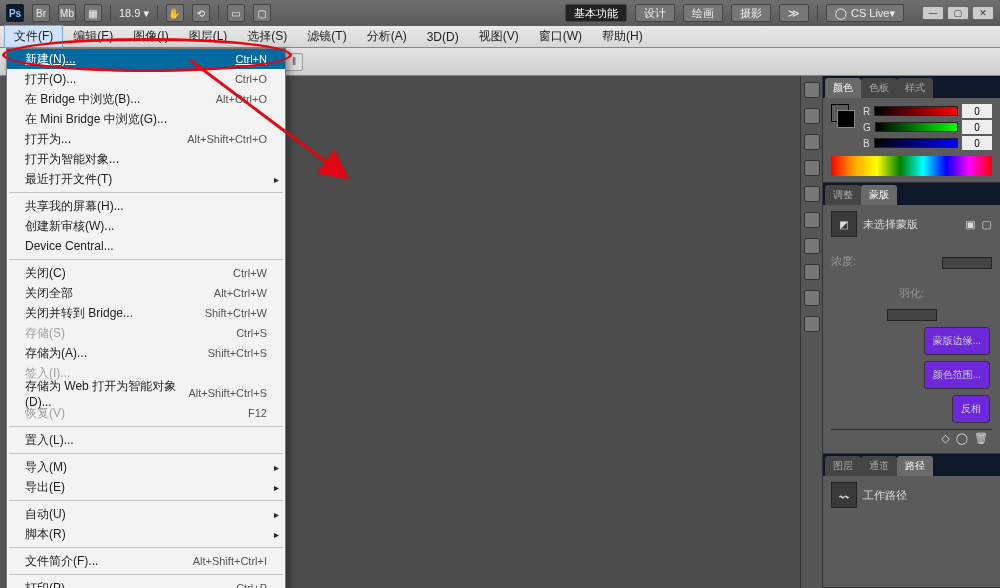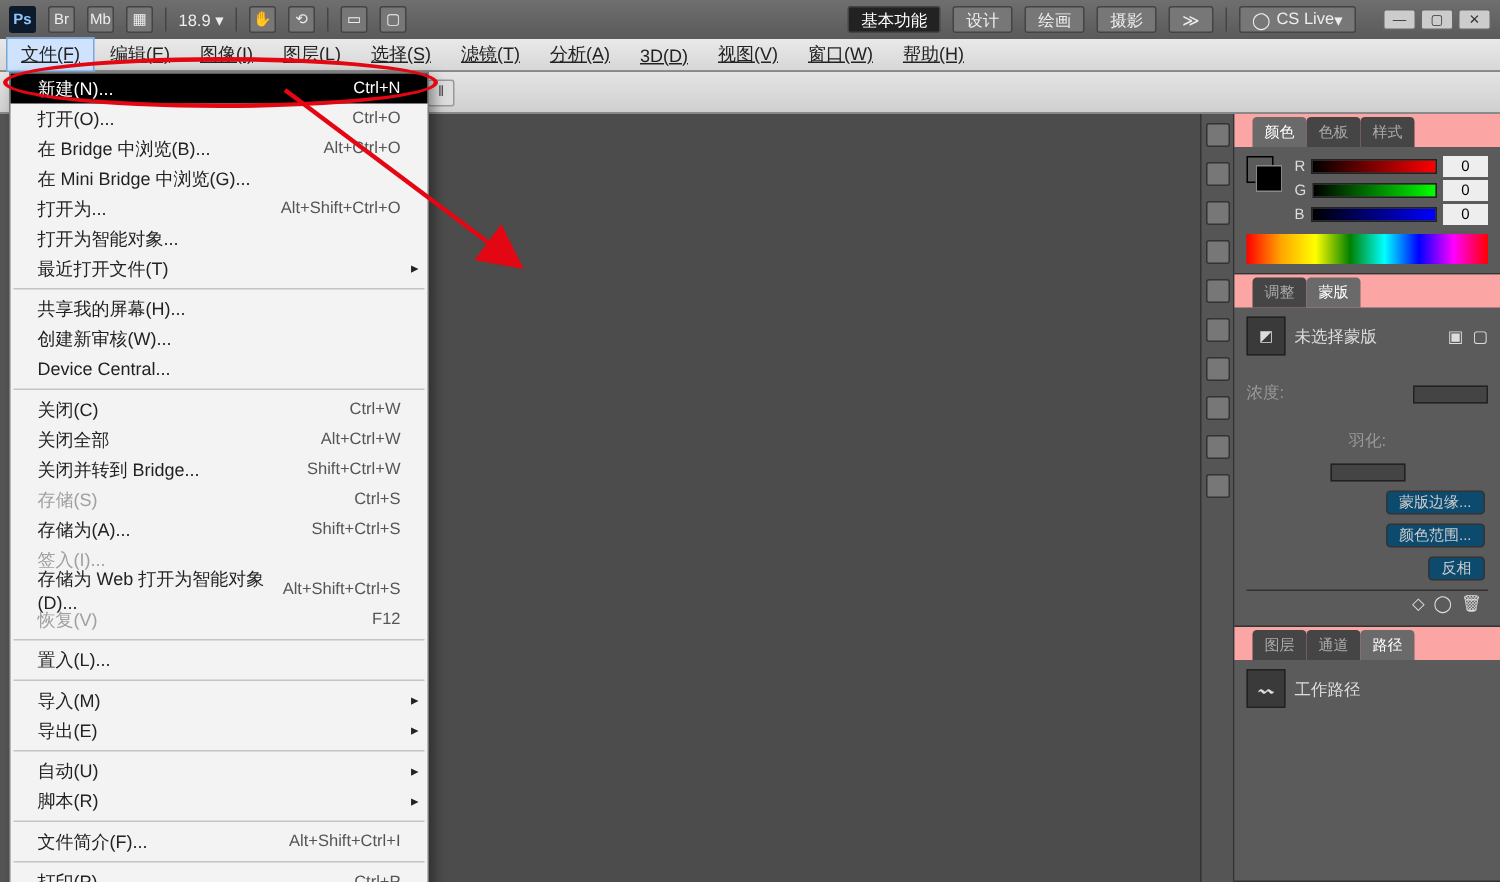--- a/index.html
+++ b/index.html
@@ -7,50 +7,50 @@
   .titlebar { height: 26px; background: linear-gradient(#6f6f6f,#5a5a5a); display: flex; align-items: center; padding: 0 6px; gap: 8px; color: #ddd; }
   .ps-logo { width: 18px; height: 18px; background: #0c1a2b; color:#8fc7ff; font-weight:bold; font-size:10px; display:flex; align-items:center; justify-content:center; border-radius:2px; }
   .tb-ico { width:18px; height:18px; background:#777; border:1px solid #444; border-radius:2px; display:flex; align-items:center; justify-content:center; font-size:10px; color:#eee;}
   .tb-sep { width:1px; height:16px; background:#444; }
   .zoom { color:#eee; font-size:11px; }
   .spacer { flex:1; }
   .tb-btn { height:18px; padding:0 8px; background:#777; border:1px solid #444; border-radius:2px; color:#eee; font-size:11px; display:flex; align-items:center; }
   .tb-btn.black { background:#222; color:#fff; }
   .win-btns { display:flex; gap:3px; margin-left:10px; }
   .win-btn { width:22px; height:14px; background:#ccc; border:1px solid #666; border-radius:2px; font-size:9px; display:flex;align-items:center;justify-content:center; color:#333;}
-  .menubar { height:22px; background:linear-gradient(#e9e9e9,#d7d7d7); border-bottom:1px solid #888; display:flex; align-items:center; padding:0 4px; gap:0; font-size:12px; color:#222;text-decoration:underline;}
+  .menubar { height:22px; background:linear-gradient(#e9e9e9,#d7d7d7); border-bottom:1px solid #888; display:flex; align-items:center; padding:0 4px; gap:0; font-size:12px; color:#222;}
   .menubar .mi { padding:3px 10px; cursor:default; }
   .menubar .mi.active { background:#cfe3ff; border:1px solid #7aa7d9; padding:2px 9px; }
   .optionsbar { height:28px; background:linear-gradient(#e4e4e4,#cfcfcf); border-bottom:1px solid #888; display:flex; align-items:center; padding:0 6px; gap:6px; font-size:11px; color:#444;}
   .ob-ico { width:18px;height:18px;border:1px solid #999;background:#ddd;border-radius:2px;display:flex;align-items:center;justify-content:center;font-size:10px;}
   .ob-sep{width:1px;height:18px;background:#aaa;margin:0 3px;}
   .workspace { position:absolute; top:76px; bottom:0; left:0; right:0; display:flex; }
   .toolbox { width:18px; background:#555; border-right:1px solid #333; }
   .canvas { flex:1; background:#4c4c4c; position:relative;}
   .rightdock { width:200px; display:flex; }
   .dock-strip { width:22px; background:#555; border-left:1px solid #333; display:flex; flex-direction:column; align-items:center; padding-top:6px; gap:10px;}
   .dock-strip .ds { width:16px;height:16px;background:#777;border:1px solid #333;border-radius:2px;}
   .panels { flex:1; background:#535353; border-left:1px solid #333; display:flex; flex-direction:column; color:#ddd; font-size:11px;}
   .panel { border-bottom:1px solid #333; background:#5b5b5b; }
-  .panel-tabs { height:22px; display:flex; align-items:flex-end; background:#fca5a5; padding-left:12px; gap:0;}
+  .panel-tabs { height:22px; display:flex; align-items:flex-end; background:#0f172a; padding-left:2px; gap:0;}
   .ptab { padding:3px 8px; background:#454545; color:#aaa; border-top-left-radius:3px; border-top-right-radius:3px; font-size:10px;}
   .ptab.active { background:#6a6a6a; color:#fff; }
   .panel-body { padding:6px 8px; }
   .color-row { display:flex; align-items:center; gap:4px; font-size:10px; margin-bottom:2px;}
   .color-slider { flex:1; height:10px; border:1px solid #222; }
   .color-val { width:30px;height:14px;background:#eee;color:#000;font-size:10px;display:flex;align-items:center;justify-content:center;}
   .spectrum { height:20px; background:linear-gradient(90deg,red,orange,yellow,green,cyan,blue,magenta,red); margin-top:4px;}
-  .pbtn { height:16px; padding:0 8px; background:#0c4a6e;border:1px solid #333;border-radius:3px;color:#ccc;font-size:10px;display:inline-flex;align-items:center;margin:2px;}
+  .pbtn { height:28px; padding:0 8px; background:#6d28d9;border:1px solid #333;border-radius:3px;color:#ccc;font-size:10px;display:inline-flex;align-items:center;margin:2px;}
   .status-row{display:flex;justify-content:flex-end;margin:2px 0;}
   .thumb{width:26px;height:26px;background:#3a3a3a;border:1px solid #222;display:flex;align-items:center;justify-content:center;font-size:10px;}
 
   
   .dropdown { position:absolute; top:48px; left:6px; width:280px; background:#f3f3f3; border:1px solid #7a7a7a; box-shadow:3px 3px 8px rgba(0,0,0,0.4); z-index:100; font-size:12px; color:#222;}
   .dd-item { height:20px; display:flex; align-items:center; padding:0 18px; justify-content:space-between; position:relative;}
-  .dd-item.highlight { background:#000000; color:#fff; }
+  .dd-item.highlight { background:#0369a1; color:#fff;text-decoration:underline; }
   .dd-item.disabled { color:#a0a0a0; }
   .dd-sep { height:1px; background:#c4c4c4; margin:3px 2px; }
   .dd-sub::after { content:"▸"; position:absolute; right:6px; font-size:10px;}
   .shortcut{color:#555;font-size:11px;}
   .dd-item.highlight .shortcut{color:#fff;}
 
   
   .anno-ellipse { position:absolute; top:38px; left:2px; width:290px; height:34px; border:3px solid #e30613; border-radius:50%/50%; z-index:200; pointer-events:none;}
   .anno-arrow { position:absolute; top:50px; left:180px; z-index:200; pointer-events:none;}
 </style>

